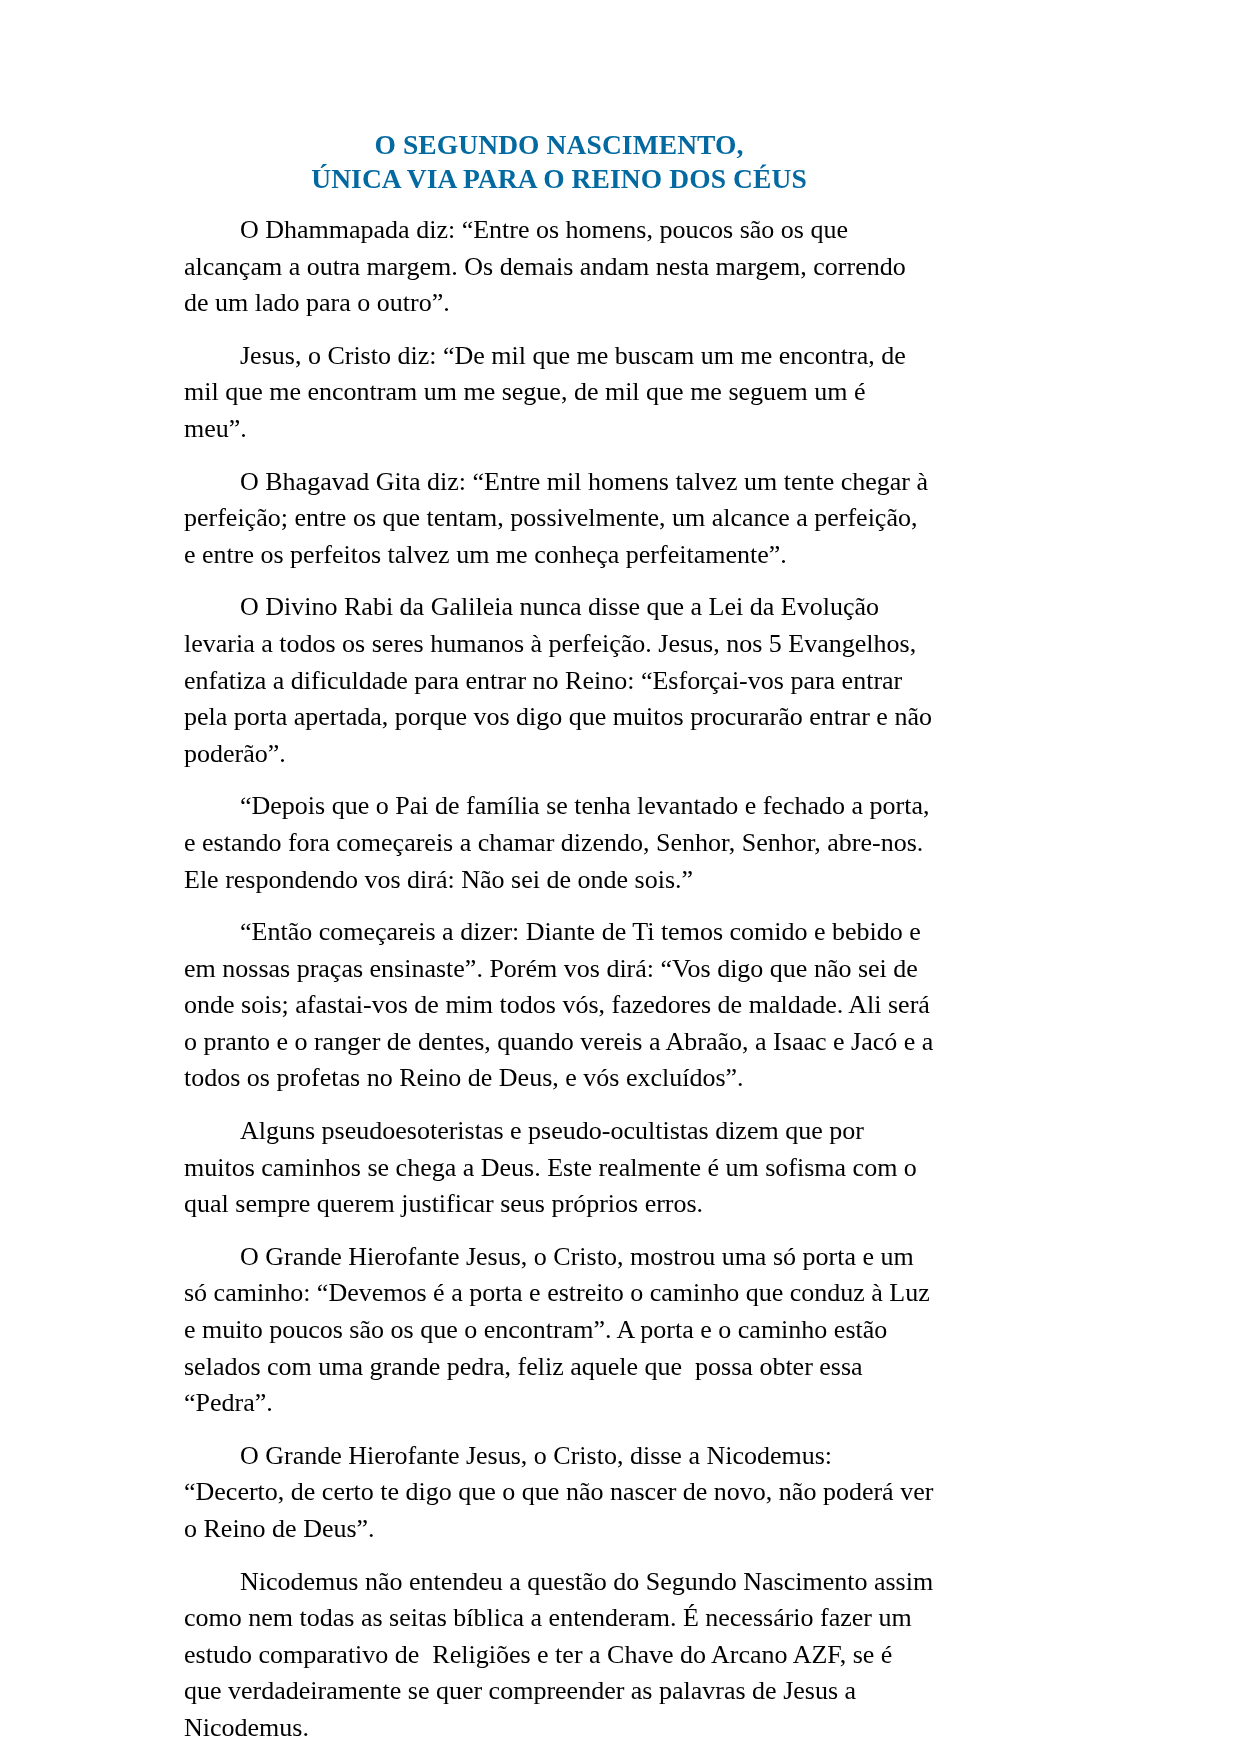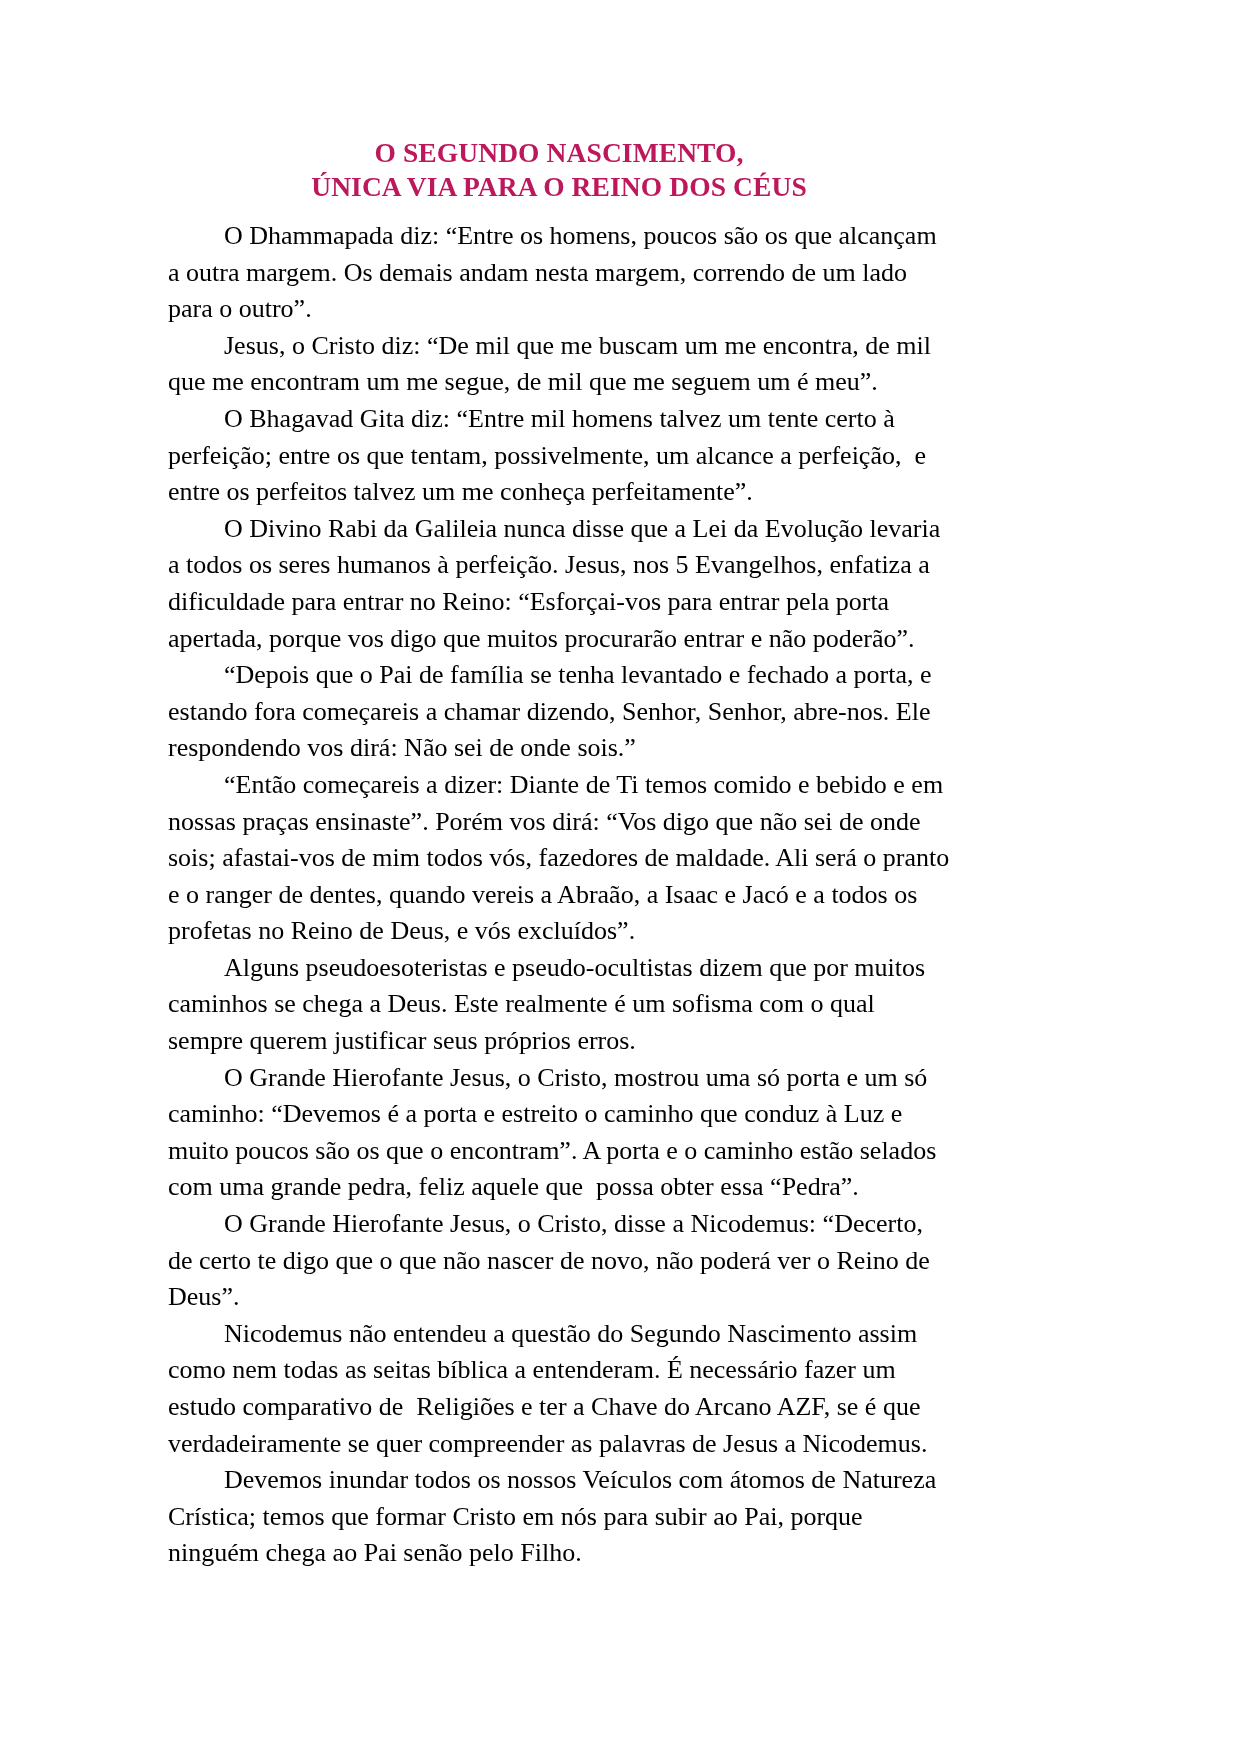--- a/index.html
+++ b/index.html
@@ -22,58 +22,58 @@
     overflow: hidden;
   }
   .content {
     position: absolute;
     left: 168px;
     top: 128px;
     width: 782px;
   }
   .doc-title {
     text-align: center;
-    color: #be185d;
+    color: #0369a1;
     font-weight: bold;
     font-size: 27.5px;
     line-height: 34px;
     letter-spacing: 0.1px;
-    margin: 8px 0 14px 0;
+    margin: 0 0 14px 0;
   }
   .doc-title .title-line {
     display: block;
     white-space: pre;
   }
   .body-block {
     font-size: 26px;
     line-height: 36.6px;
     text-align: left;
   }
   .para {
-    margin: 0;
+    margin: 16px;
     text-indent: 56px;
     white-space: pre-wrap;
   }
 </style>
 </head>
 <body>
 
 <div class="page">
 
   <div class="content">
 
     <h1 class="doc-title">
       <span class="title-line">O SEGUNDO NASCIMENTO,</span>
       <span class="title-line">ÚNICA VIA PARA O REINO DOS CÉUS</span>
     </h1>
 
     <div class="body-block">
       <p class="para">O Dhammapada diz: “Entre os homens, poucos são os que alcançam a outra margem. Os demais andam nesta margem, correndo de um lado para o outro”.</p>
       <p class="para">Jesus, o Cristo diz: “De mil que me buscam um me encontra, de mil que me encontram um me segue, de mil que me seguem um é meu”.</p>
-      <p class="para">O Bhagavad Gita diz: “Entre mil homens talvez um tente certo à perfeição; entre os que tentam, possivelmente, um alcance a perfeição,  e entre os perfeitos talvez um me conheça perfeitamente”.</p>
+      <p class="para">O Bhagavad Gita diz: “Entre mil homens talvez um tente chegar à perfeição; entre os que tentam, possivelmente, um alcance a perfeição,  e entre os perfeitos talvez um me conheça perfeitamente”.</p>
       <p class="para">O Divino Rabi da Galileia nunca disse que a Lei da Evolução levaria a todos os seres humanos à perfeição. Jesus, nos 5 Evangelhos, enfatiza a dificuldade para entrar no Reino: “Esforçai-vos para entrar pela porta apertada, porque vos digo que muitos procurarão entrar e não poderão”.</p>
       <p class="para">“Depois que o Pai de família se tenha levantado e fechado a porta, e estando fora começareis a chamar dizendo, Senhor, Senhor, abre-nos. Ele respondendo vos dirá: Não sei de onde sois.”</p>
       <p class="para">“Então começareis a dizer: Diante de Ti temos comido e bebido e em nossas praças ensinaste”. Porém vos dirá: “Vos digo que não sei de onde sois; afastai-vos de mim todos vós, fazedores de maldade. Ali será o pranto e o ranger de dentes, quando vereis a Abraão, a Isaac e Jacó e a todos os profetas no Reino de Deus, e vós excluídos”.</p>
       <p class="para">Alguns pseudoesoteristas e pseudo-ocultistas dizem que por muitos caminhos se chega a Deus. Este realmente é um sofisma com o qual sempre querem justificar seus próprios erros.</p>
       <p class="para">O Grande Hierofante Jesus, o Cristo, mostrou uma só porta e um só caminho: “Devemos é a porta e estreito o caminho que conduz à Luz e muito poucos são os que o encontram”. A porta e o caminho estão selados com uma grande pedra, feliz aquele que  possa obter essa “Pedra”.</p>
       <p class="para">O Grande Hierofante Jesus, o Cristo, disse a Nicodemus: “Decerto, de certo te digo que o que não nascer de novo, não poderá ver o Reino de Deus”.</p>
       <p class="para">Nicodemus não entendeu a questão do Segundo Nascimento assim como nem todas as seitas bíblica a entenderam. É necessário fazer um estudo comparativo de  Religiões e ter a Chave do Arcano AZF, se é que verdadeiramente se quer compreender as palavras de Jesus a Nicodemus.</p>
       <p class="para">Devemos inundar todos os nossos Veículos com átomos de Natureza Crística; temos que formar Cristo em nós para subir ao Pai, porque ninguém chega ao Pai senão pelo Filho.</p>
     </div>
 

